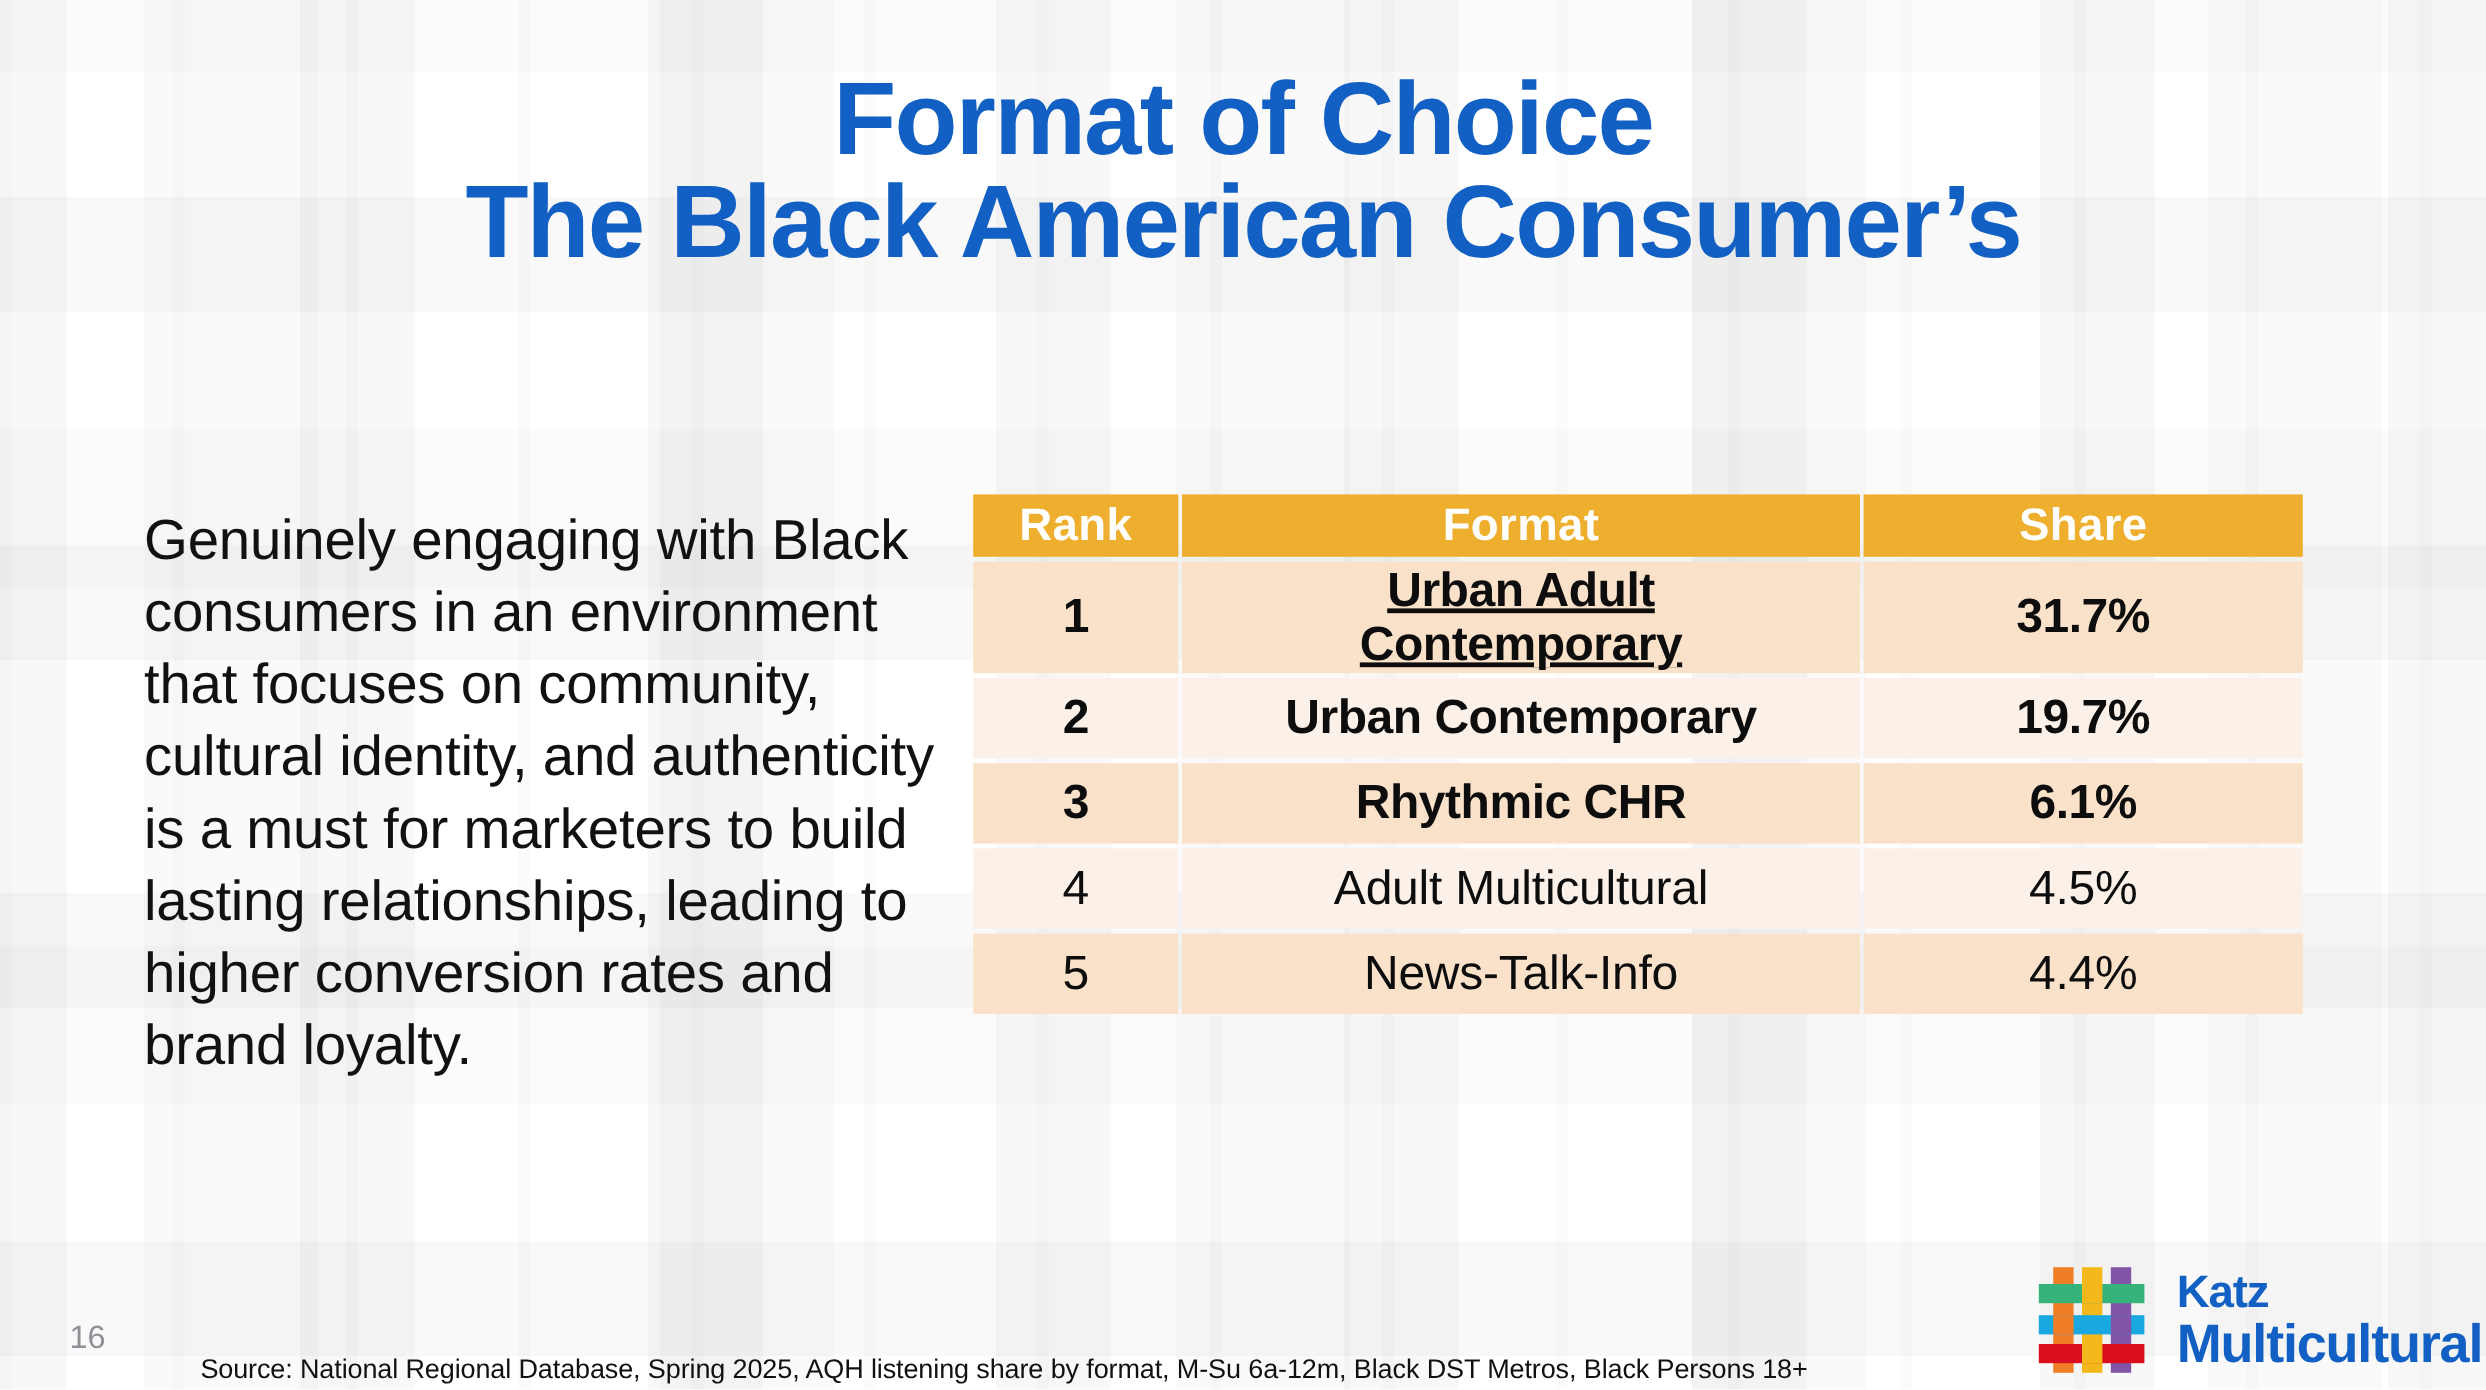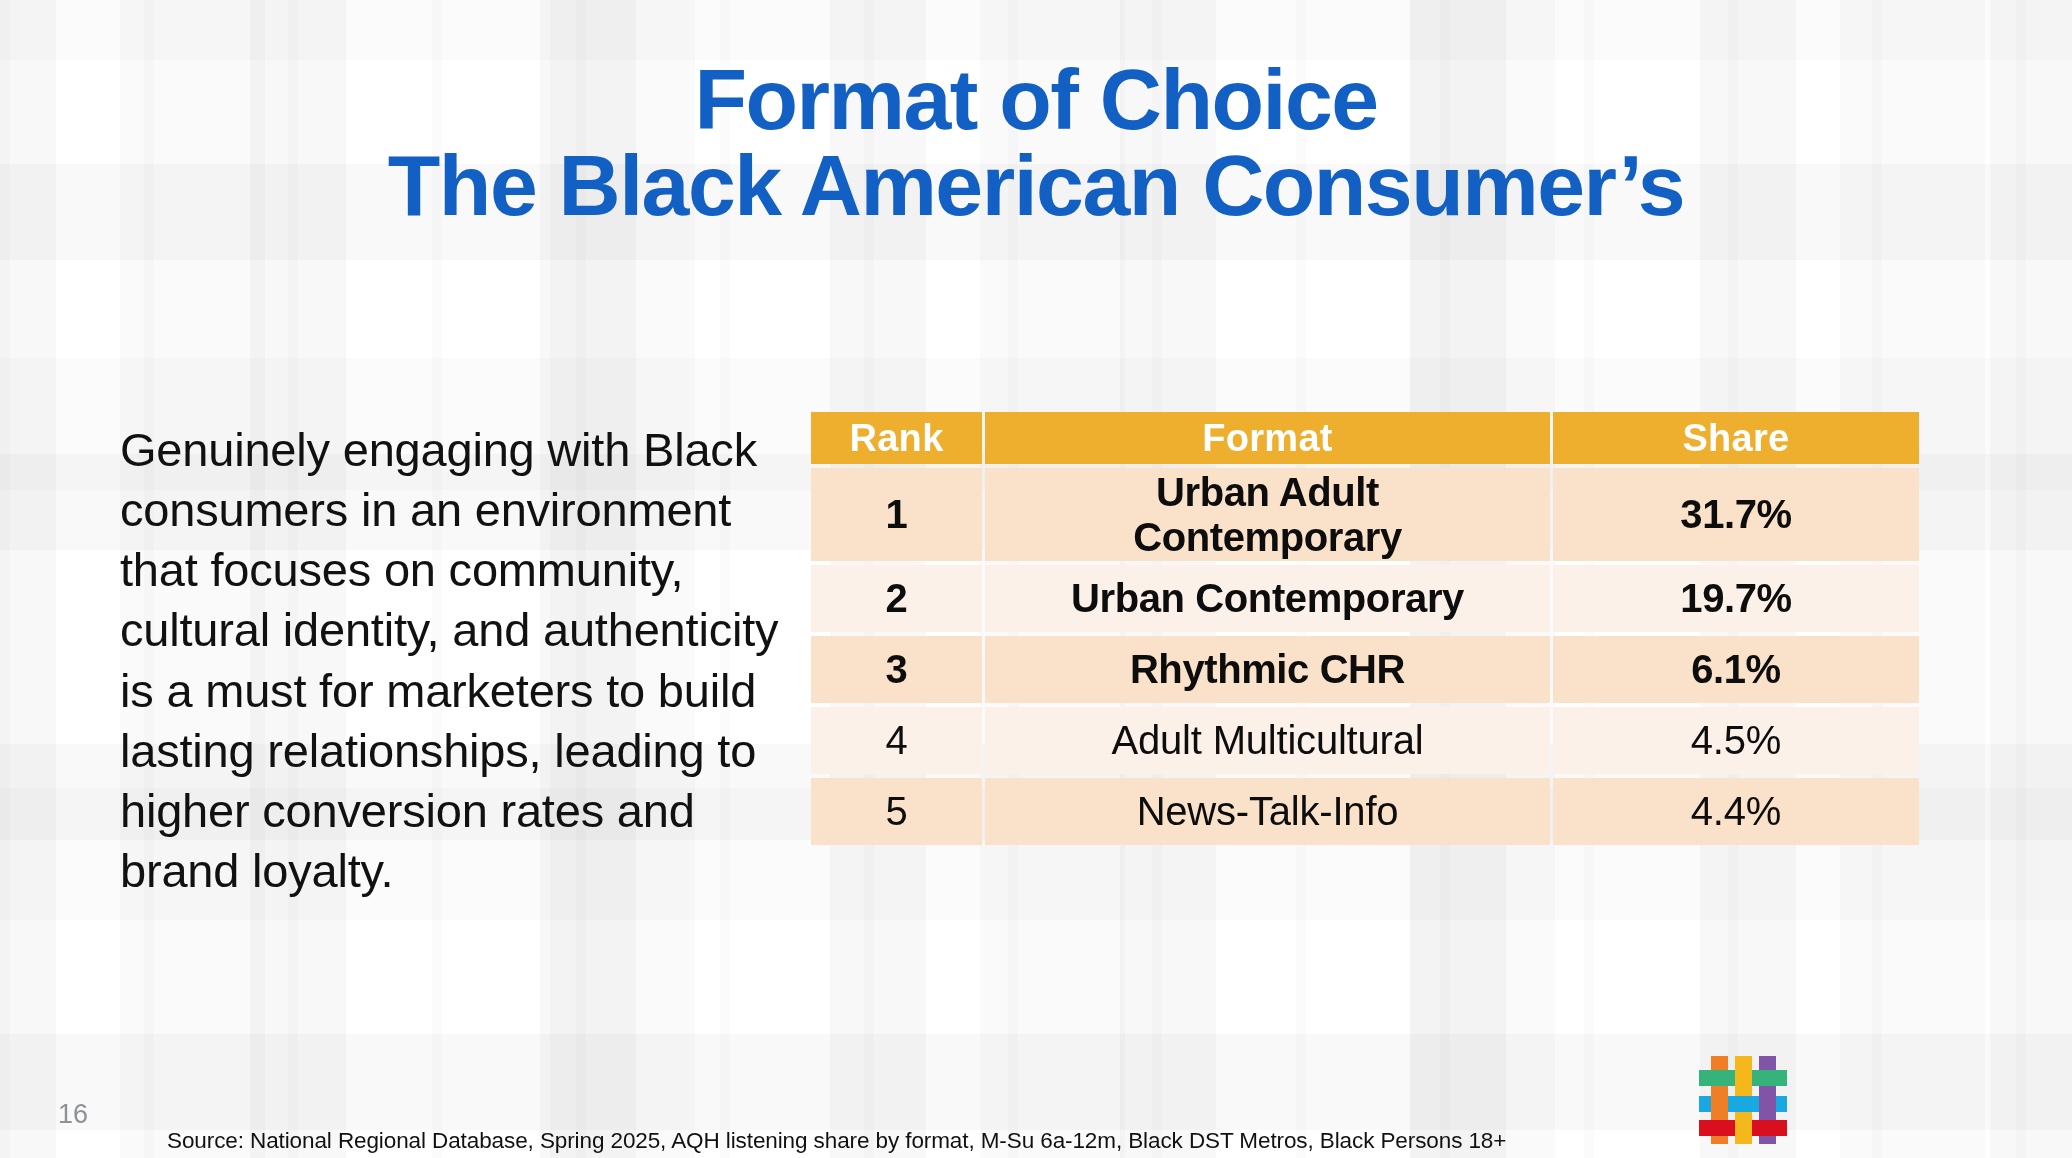--- a/index.html
+++ b/index.html
@@ -122,21 +122,21 @@
   }
   tr.row-odd td  { background: #FAE1C9; }
   tr.row-even td { background: #FCF1E8; }
 
   tr.strong td { font-weight: 800; letter-spacing: -0.4px; }
   tr.normal td { font-weight: 400; letter-spacing: -0.2px; }
 
   tr.tall td { height: 93px; line-height: 1.12; }
   tr.short td { height: 67px; }
 
-  .fmt-two-line { display: block; }
+  .fmt-two-line { display: block; text-decoration: underline; }
 
   
   .page-number {
     position: absolute;
     left: 58px;
     top: 1099px;
     font-size: 27px;
     color: #8e9196;
     font-weight: 400;
   }
@@ -248,15 +248,19 @@
         <rect x="2" y="16" width="88" height="16" fill="#36B37A"></rect>
         <rect x="2" y="42" width="88" height="16" fill="#19A8E0"></rect>
         <rect x="2" y="66" width="88" height="16" fill="#D90F20"></rect>
 
         <rect x="38" y="16" width="17" height="16" fill="#F4B81C"></rect>
         <rect x="38" y="66" width="17" height="16" fill="#F4B81C"></rect>
         <rect x="14" y="42" width="17" height="16" fill="#F07E26"></rect>
         <rect x="62" y="42" width="17" height="16" fill="#8254A8"></rect>
       </svg>
     </div>
+    <div class="logo-text">
+      <div class="logo-katz">Katz</div>
+      <div class="logo-multi">Multicultural</div>
+    </div>
   </div>
 
 </div>
 
 </body></html>

